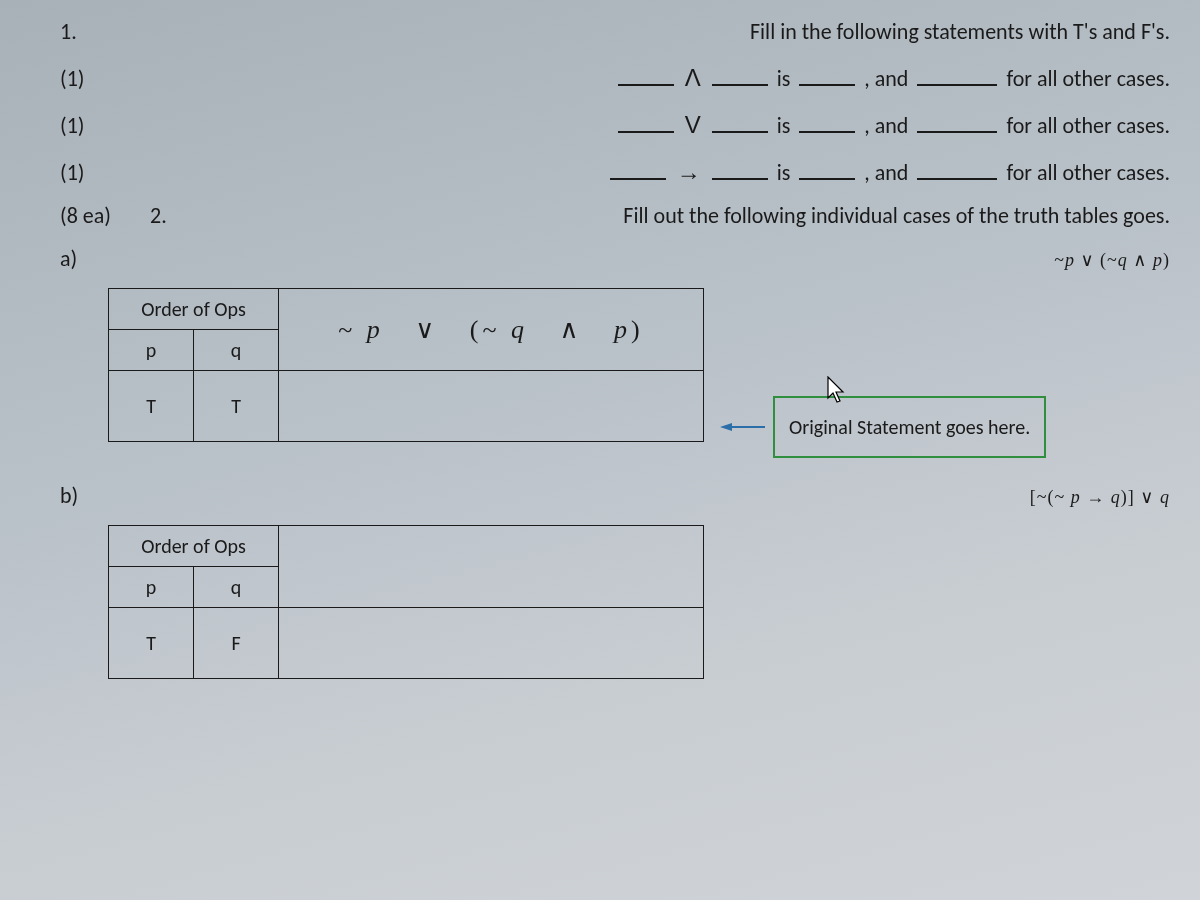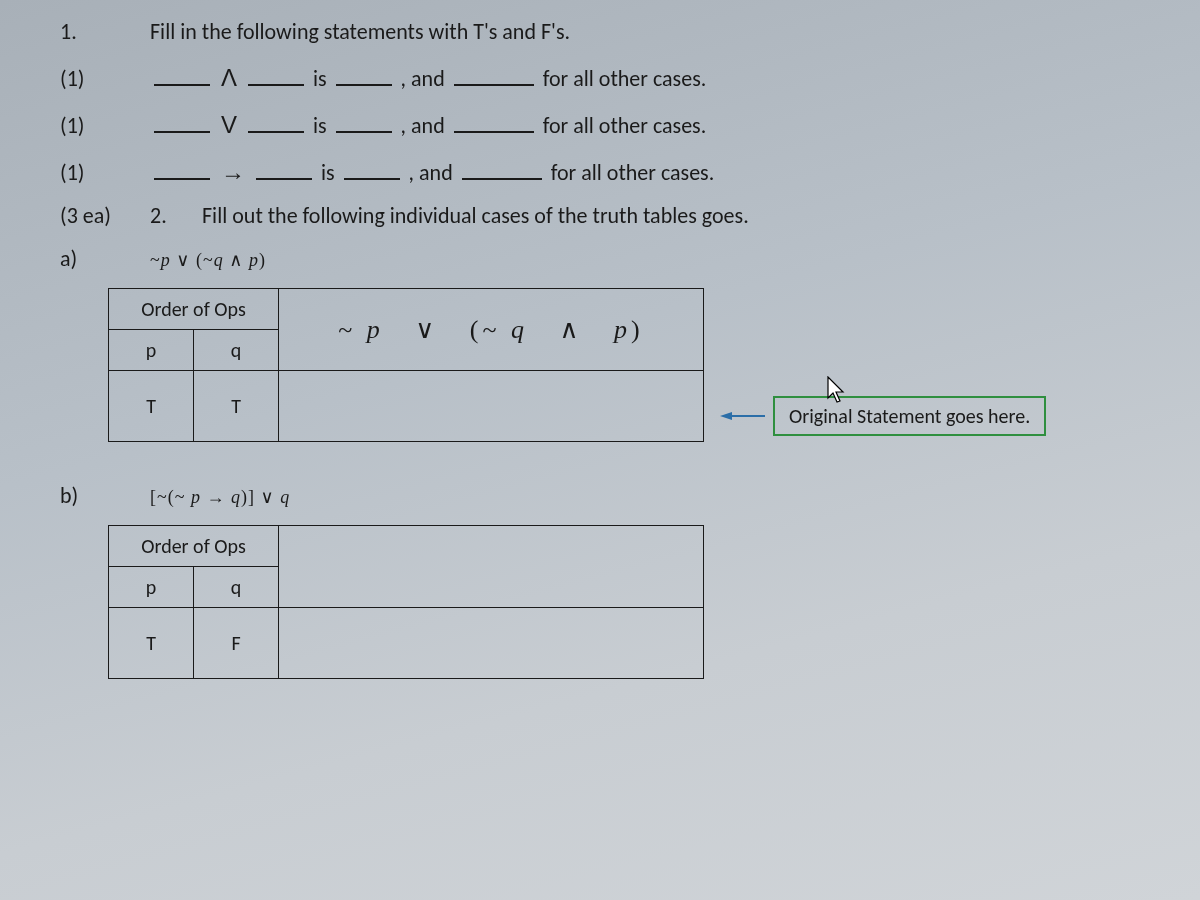--- a/index.html
+++ b/index.html
@@ -25,20 +25,21 @@
     margin-bottom: 16px;
     font-size: 22px;
   }
   .num-col {
     width: 90px;
     flex: 0 0 90px;
     font-weight: 400;
   }
   .content-col {
     flex: 1;
+    text-align: right;
   }
   .blank {
     display: inline-block;
     border-bottom: 2px solid #1a1a1a;
     min-width: 56px;
     height: 1.05em;
     vertical-align: baseline;
     margin: 0 4px;
   }
   .blank.long { min-width: 80px; }
@@ -102,21 +103,21 @@
     border-right: 12px solid #2b6ea8;
     margin-right: -1px;
   }
   .arrow-line {
     height: 2px;
     width: 34px;
     background: #2b6ea8;
   }
   .callout-box {
     border: 2px solid #2f8f3f;
-    padding: 6px 14px;
+    padding: 17px 14px;
     font-size: 20px;
     color: #1a1a1a;
     margin-left: 8px;
     background: transparent;
   }
   .cursor {
     position: absolute;
     left: 826px;
     top: 376px;
     pointer-events: none;
@@ -170,21 +171,21 @@
       <span class="blank"></span>
       <span>is</span>
       <span class="blank"></span>
       <span>, and</span>
       <span class="blank long"></span>
       <span>for all other cases.</span>
     </div>
   </div>
 
   <div class="row">
-    <div class="num-col" style="width:90px; flex:0 0 90px;">(3 ea)</div>
+    <div class="num-col" style="width:90px; flex:0 0 90px;">(8 ea)</div>
     <div style="width:52px; flex:0 0 52px;">2.</div>
     <div class="content-col">Fill out the following individual cases of the truth tables goes.</div>
   </div>
 
   <div class="row">
     <div class="num-col">a)</div>
     <div class="content-col formula">
       <span class="sym">~</span><span>p</span>
       <span class="sym">∨</span>
       <span class="sym">(</span><span class="sym">~</span><span>q</span>

